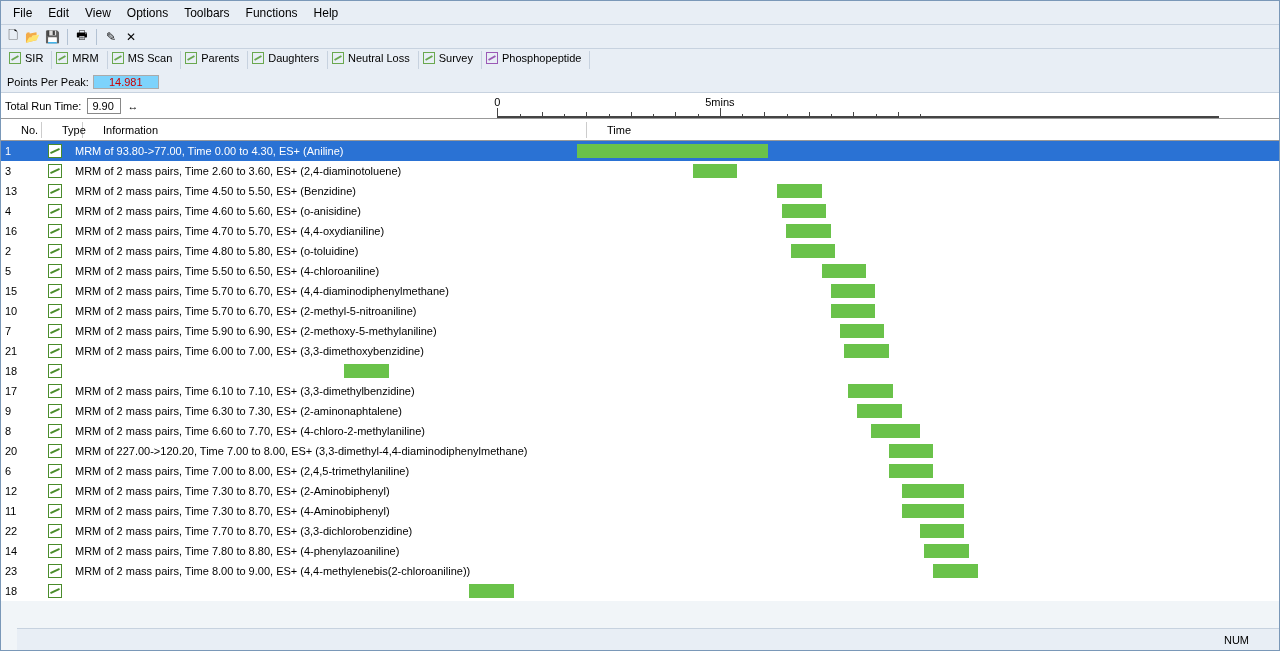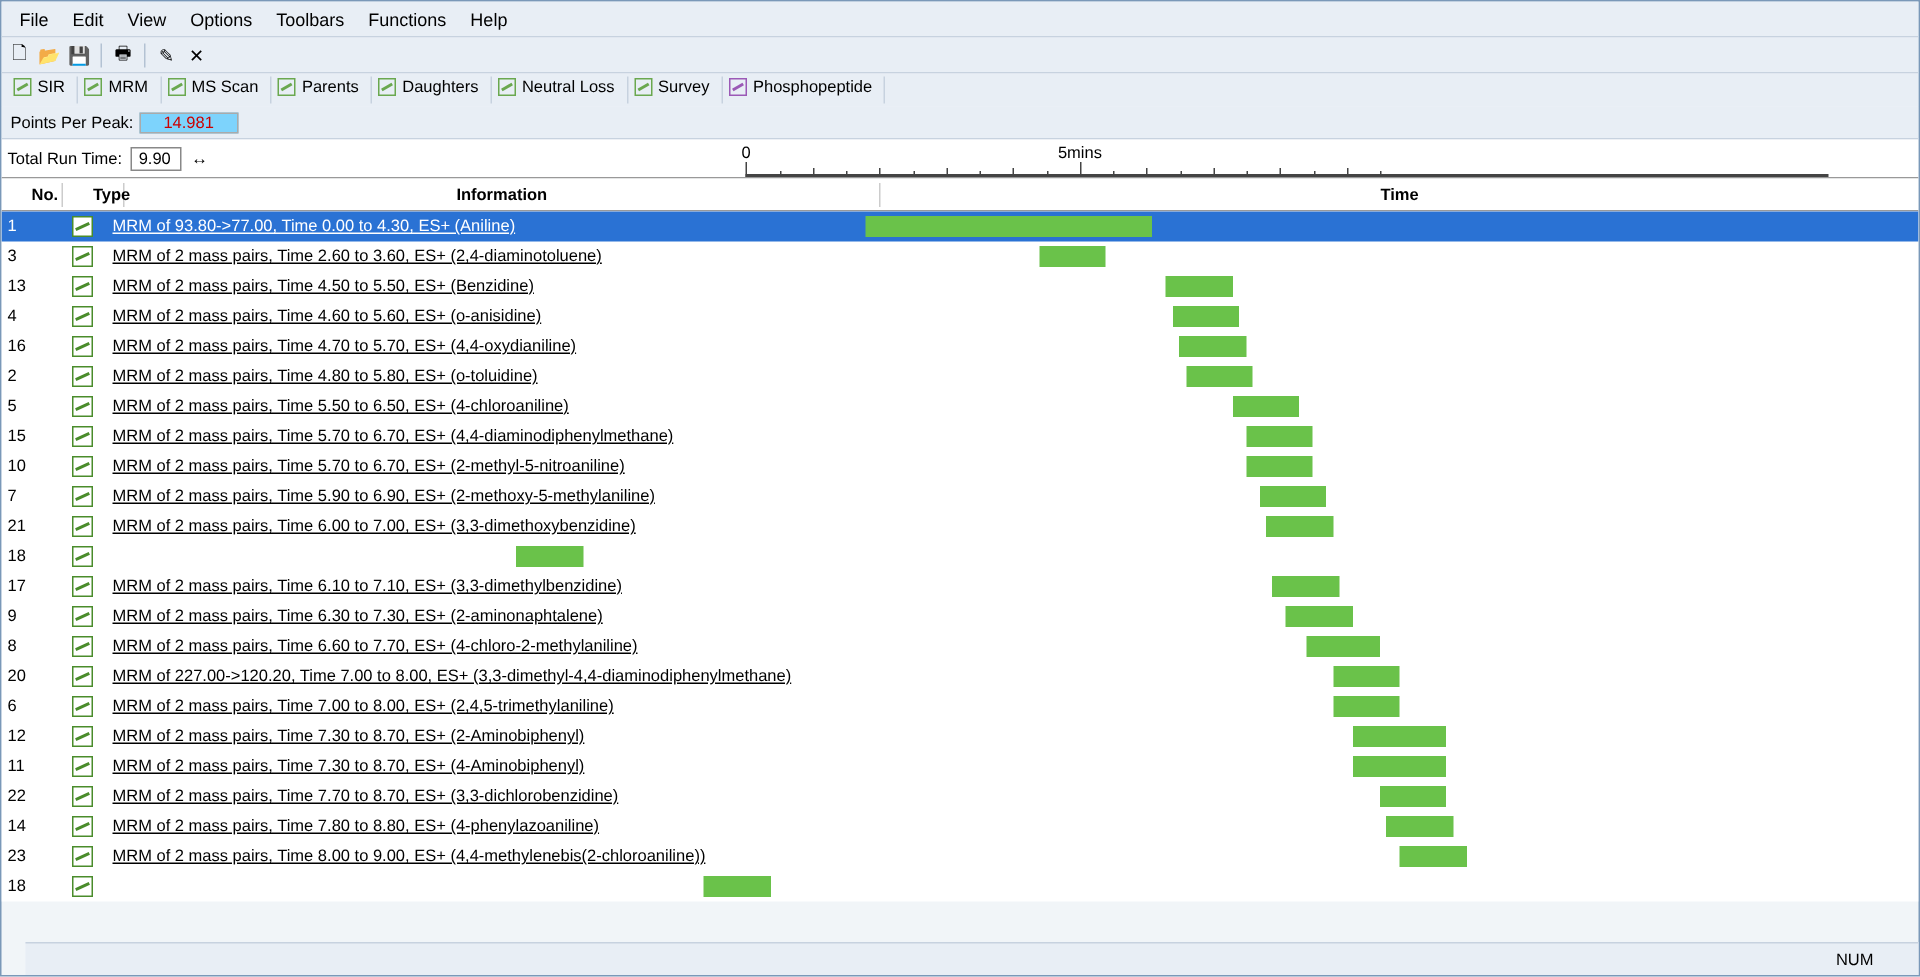--- a/index.html
+++ b/index.html
@@ -86,36 +86,36 @@
   .ruler-line { position:absolute; left:0; right:60px; bottom:0; height:2px; background:#444;}
   .tick { position:absolute; bottom:0; width:1px; height:7px; background:#444;}
   .ruler-label { position:absolute; bottom:10px; font-size:11px; transform:translateX(-50%);}
   
   .headerrow {
     display:flex; align-items:center;
     height:22px;
     border-bottom:1px solid #999;
     background:#fff;
   }
-  .hcell { border-right:1px solid #ccc; padding:2px 20px; text-align:center;font-weight:bold; }
+  .hcell { border-right:1px solid #ccc; padding:2px 20px; text-align:left; }
   .hcell.no { width:36px;}
   .hcell.type { width:36px;}
   .hcell.info { width:504px;}
   .hcell.time { flex:1; border-right:none;}
   
   .rows { background:#fff; }
   .row {
     display:flex; align-items:center;
     height:20px;
     font-size:11px;
   }
   .row.selected { background:#2a72d4; color:#fff;}
   .c-no { width:36px; padding-left:4px;}
   .c-type { width:36px; display:flex; justify-content:center;}
-  .c-info { width:504px; padding-left:2px; white-space:nowrap; overflow:hidden;text-decoration:underline;}
+  .c-info { width:504px; padding-left:2px; white-space:nowrap; overflow:hidden;}
   .c-time { flex:1; position:relative; height:100%;}
   .typeicon {
     width:14px;height:14px; border:1px solid #4a8c2b; background:#fff; position:relative;
     display:inline-block;
   }
   .typeicon::after{content:"";position:absolute;left:1px;top:5px;width:10px;height:2px;background:#4a8c2b;transform:rotate(-25deg);}
   .row.selected .typeicon{border-color:#4a8c2b;} 
   .bar {
     position:absolute; top:3px; height:14px; background:#6ac24a;
   }

